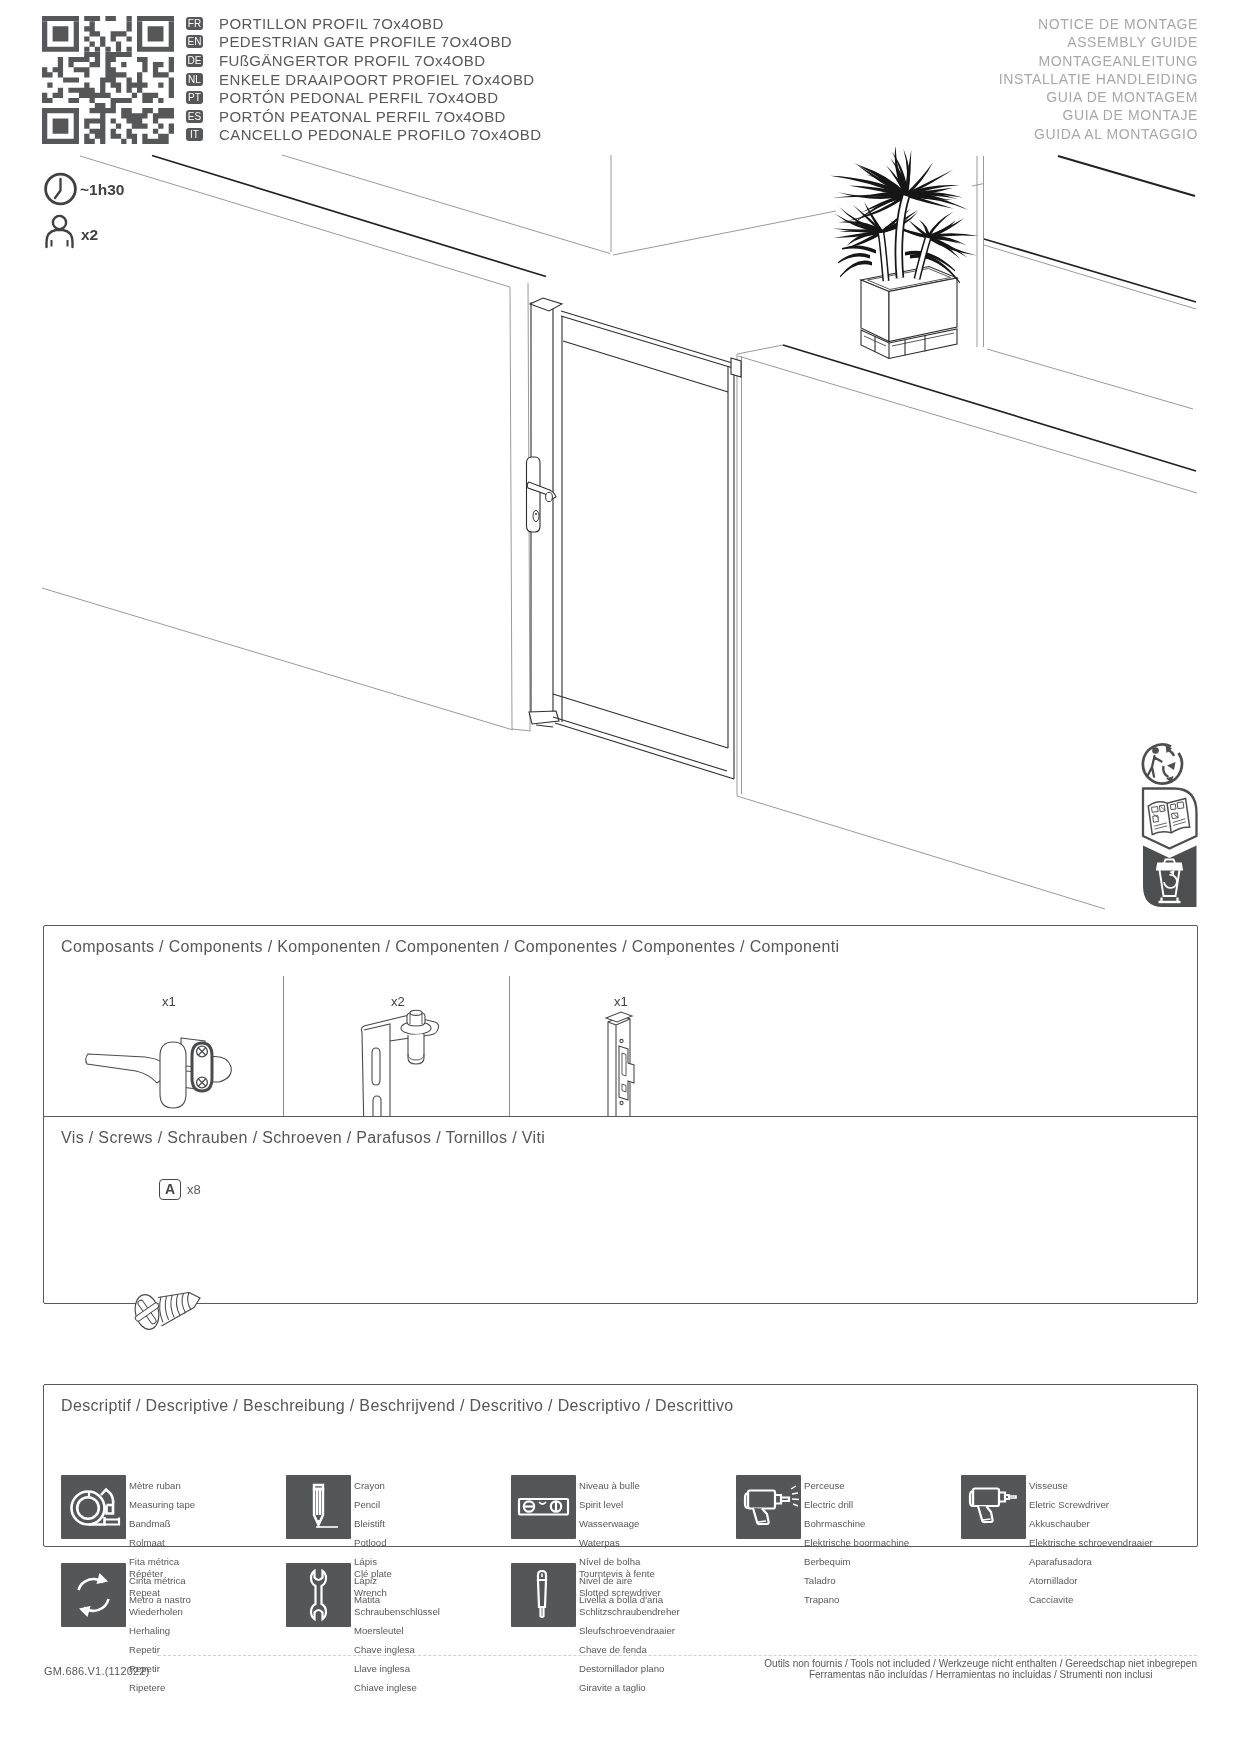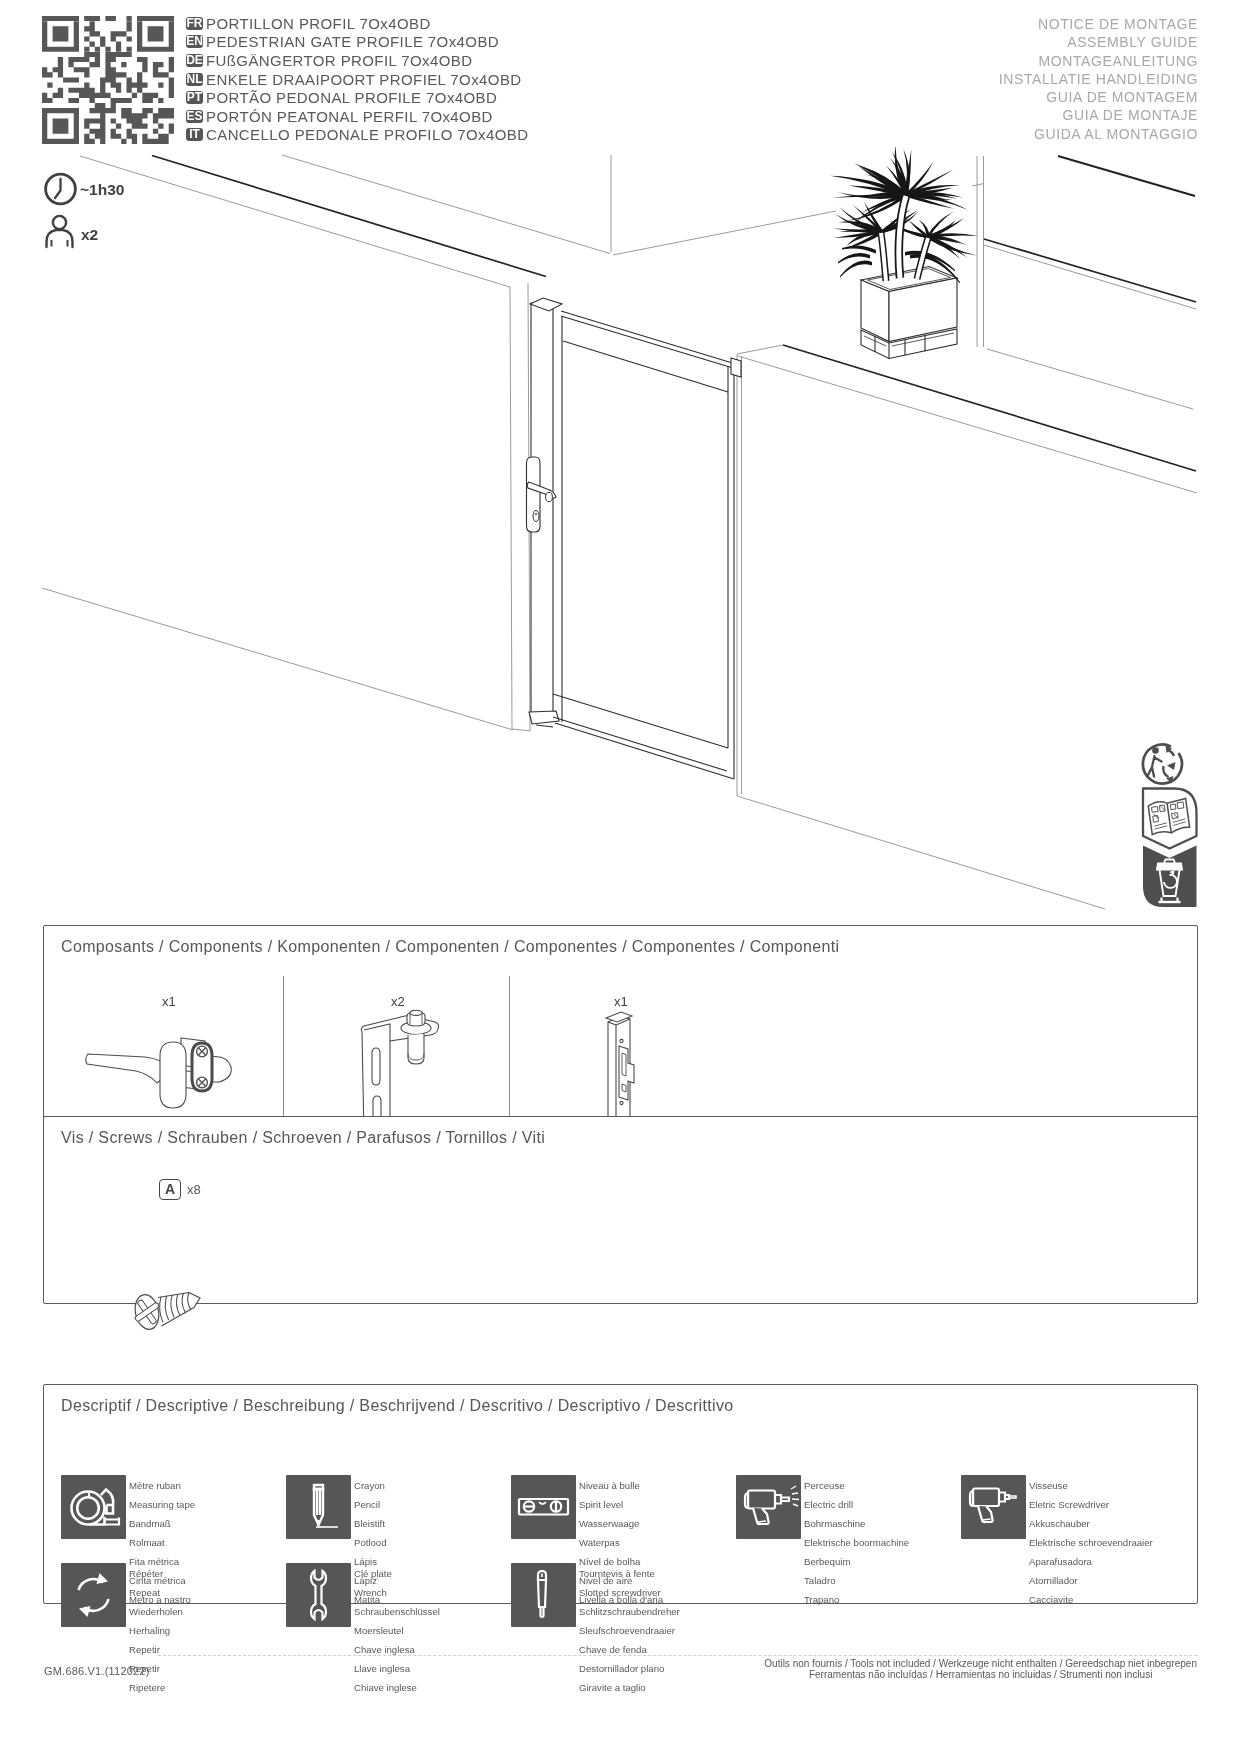--- a/index.html
+++ b/index.html
@@ -1,19 +1,19 @@
 <!DOCTYPE html>
 <html><head><meta charset="utf-8">
 <style>
 *{margin:0;padding:0;box-sizing:border-box}
 body{width:1240px;height:1754px;background:#fff;font-family:"Liberation Sans",sans-serif;position:relative;overflow:hidden}
 .abs{position:absolute}
 .titles{position:absolute;left:186px;top:14px}
 .trow{display:flex;align-items:center;height:18.6px}
-.badge{display:inline-block;width:17px;height:13px;background:#565759;color:#fff;border-radius:3px;font-size:12px;font-weight:bold;text-align:center;line-height:13px;margin-right:3px;flex:0 0 17px}
+.badge{display:inline-block;width:17px;height:13px;background:#565759;color:#fff;border-radius:3px;font-size:10px;font-weight:normal;text-align:center;line-height:13px;margin-right:16px;flex:0 0 17px}
 .ttxt{font-size:15px;color:#58595b;letter-spacing:0.4px;white-space:nowrap}
 .rhead{position:absolute;right:42px;top:15px;text-align:right;font-size:14px;color:#a7a8ab;letter-spacing:0.6px;line-height:18.3px}
 .box{position:absolute;left:43px;width:1155px;border:1.4px solid #595a5c;border-radius:2px;background:#fff}
 .bhead{position:absolute;left:17px;top:12px;font-size:16px;color:#565759;letter-spacing:0.35px}
 .complabel{position:absolute;font-size:13px;color:#404040}
 .vdiv{position:absolute;top:50px;bottom:8px;width:1px;background:#8b8c8e}
 .ticon{position:absolute;width:65px;height:64px;background:#555658;border-radius:1px}
 .ttext{position:absolute;font-size:9.6px;line-height:19px;color:#58595b;white-space:nowrap}
 .foot{position:absolute;font-size:11px;color:#58595b;letter-spacing:0.2px}
 .footr{position:absolute;right:43px;text-align:center;font-size:10px;line-height:11px;color:#58595b}
@@ -34,21 +34,21 @@
     <div class="trow">
       <span class="badge">DE</span>
       <span class="ttxt">FUßGÄNGERTOR PROFIL 7Ox4OBD</span>
     </div>
     <div class="trow">
       <span class="badge">NL</span>
       <span class="ttxt">ENKELE DRAAIPOORT PROFIEL 7Ox4OBD</span>
     </div>
     <div class="trow">
       <span class="badge">PT</span>
-      <span class="ttxt">PORTÃO PEDONAL PROFILE 7Ox4OBD</span>
+      <span class="ttxt">PORTÓN PEDONAL PERFIL 7Ox4OBD</span>
     </div>
     <div class="trow">
       <span class="badge">ES</span>
       <span class="ttxt">PORTÓN PEATONAL PERFIL 7Ox4OBD</span>
     </div>
     <div class="trow">
       <span class="badge">IT</span>
       <span class="ttxt">CANCELLO PEDONALE PROFILO 7Ox4OBD</span>
     </div>
   </div>
@@ -287,21 +287,21 @@
       <path d="M30 11.5 L61 6.5 L72 12 L66 21.5 L33.5 40 Z" stroke="none"></path>
       <path d="M30 11.5 L61 6.5 M33.5 40 L66 21.5 M61 6.5 L72 12 L66 21.5" fill="none"></path>
       <path d="M33.0 10.6 Q29.5 23.6 35.0 36.5" fill="none" stroke-width="1.05"></path>
       <path d="M38.6 9.8 Q35.1 21.9 40.6 34.0" fill="none" stroke-width="1.05"></path>
       <path d="M44.2 8.9 Q40.7 20.2 46.2 31.5" fill="none" stroke-width="1.05"></path>
       <path d="M49.8 8.1 Q46.3 18.5 51.8 29.0" fill="none" stroke-width="1.05"></path>
       <path d="M55.4 7.2 Q51.9 16.9 57.4 26.5" fill="none" stroke-width="1.05"></path>
       <path d="M61.0 6.3 Q57.5 15.2 63.0 24.0" fill="none" stroke-width="1.05"></path>
     </g>
   </svg>
-<div class="box" style="top:1384px;height:220px">
+<div class="box" style="top:1384px;height:163px">
 <div class="bhead" style="font-weight:bold;font-weight:normal">Descriptif / Descriptive / Beschreibung / Beschrijvend / Descritivo / Descriptivo / Descrittivo</div>
 </div>
 <div class="ticon" style="left:61px;top:1475px"></div>
 <svg class="abs" style="left:61px;top:1475px" width="65" height="64" viewBox="0 0 65 64">
     <g fill="none" stroke="#fff" stroke-width="2.6">
       <circle cx="27" cy="33" r="16.5"></circle>
       <circle cx="27" cy="33" r="10.8"></circle>
       <path d="M28 16.5 L28 22" stroke-width="2.2"></path>
       <path d="M40 20 L45 14.5 L49.5 18.5 Q53 24 52 30 L45.5 30"></path>
       <path d="M45.5 30.5 L45.5 38.5 L52 38.5 L52 30.5"></path>

